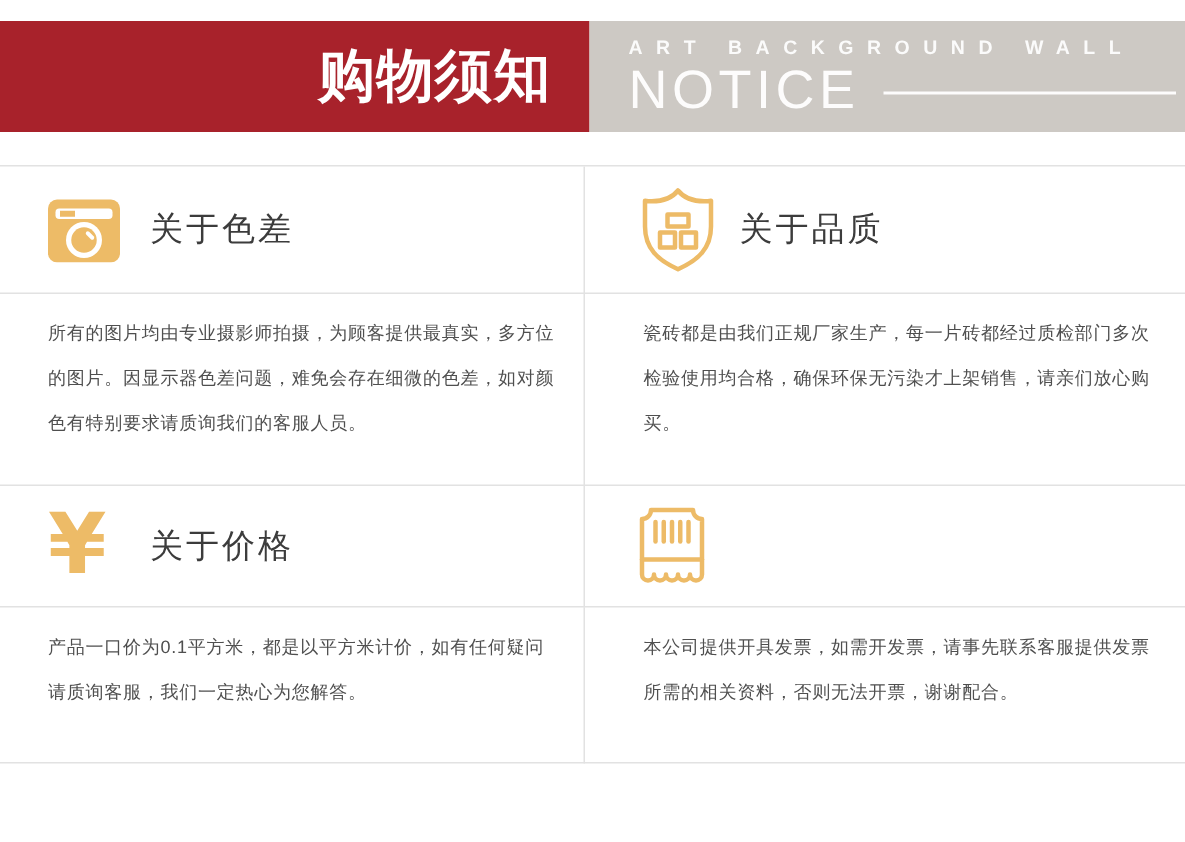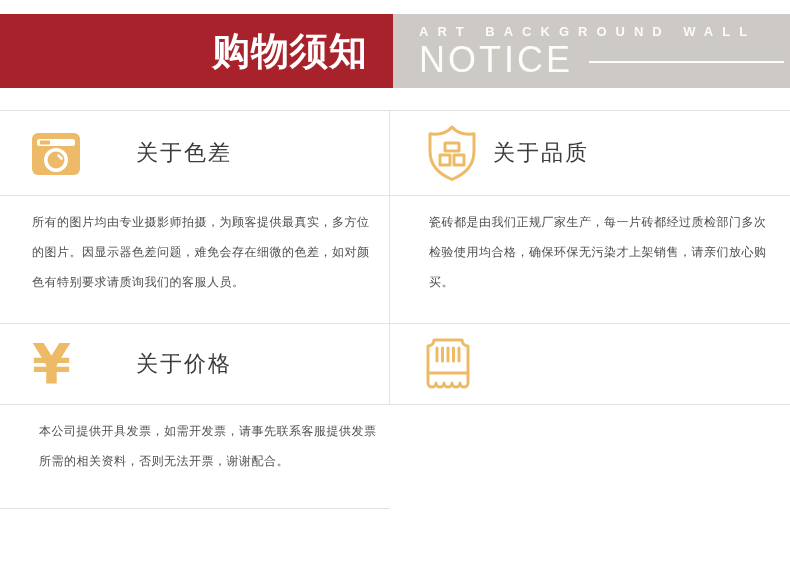--- a/index.html
+++ b/index.html
@@ -76,21 +76,20 @@
     display:grid;
     grid-template-columns:390px 1fr;
     grid-template-rows:85px 128px 81px 104px;
   }
   .cell{
     box-sizing:border-box;
     border-bottom:1px solid #e2e2e2;
   }
   .col-left{
     border-right:1px solid #e2e2e2;
-    gap:36px;
   }
   .title-cell{
     display:flex;
     align-items:center;
     padding-left:32px;
   }
   .title-cell.right{padding-left:35px;}
   .icon-box{
     width:54px;
     display:flex;
@@ -191,18 +190,21 @@
           <line x1="12" y1="11" x2="12" y2="24"></line>
           <line x1="17.5" y1="11" x2="17.5" y2="24"></line>
           <line x1="23" y1="11" x2="23" y2="24"></line>
           <line x1="28.5" y1="11" x2="28.5" y2="24"></line>
           <line x1="34" y1="11" x2="34" y2="24"></line>
           <line x1="3" y1="36" x2="43" y2="36"></line>
         </svg>
       </span>
     </div>
 
+    <div class="cell col-left text-cell">
+      <p class="sec-body">产品一口价为0.1平方米，都是以平方米计价，如有任何疑问请质询客服，我们一定热心为您解答。</p>
+    </div>
     <div class="cell text-cell right">
       <p class="sec-body">本公司提供开具发票，如需开发票，请事先联系客服提供发票所需的相关资料，否则无法开票，谢谢配合。</p>
     </div>
 
   </div>
 </div>
 
 </body></html>

